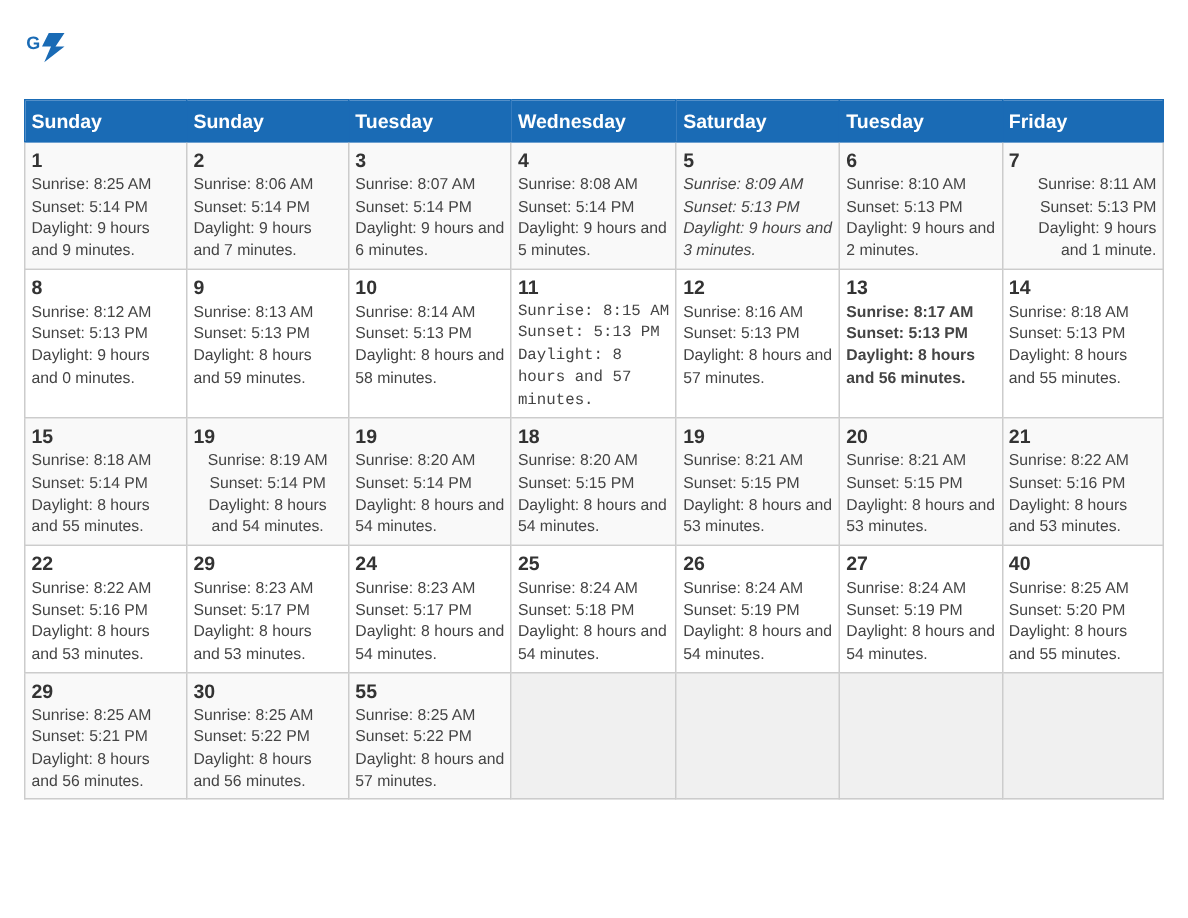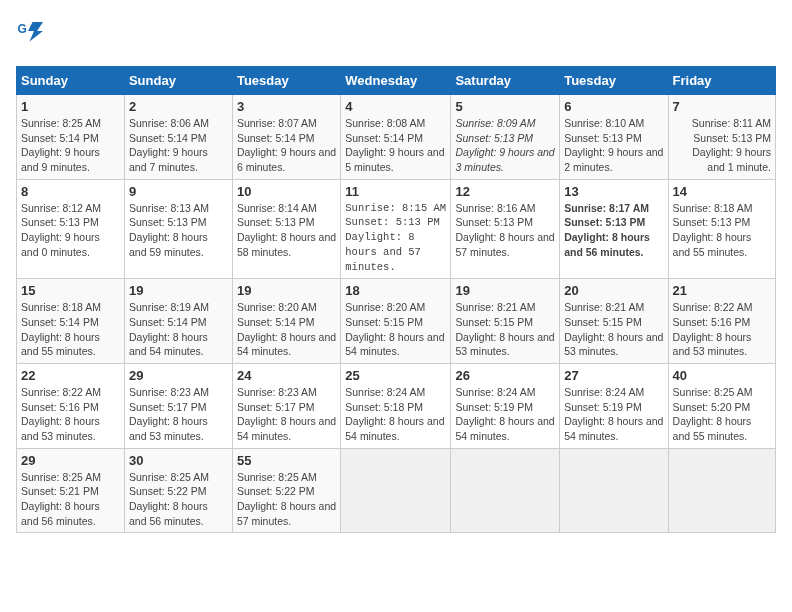--- a/index.html
+++ b/index.html
@@ -216,21 +216,21 @@
       </tr>
       <tr>
         <td>
           <span class="day-num">15</span>
           <div class="day-detail" style="white-space: pre-line;">Sunrise: 8:18 AM
 Sunset: 5:14 PM
 Daylight: 8 hours and 55 minutes.</div>
         </td>
         <td>
           <span class="day-num">19</span>
-          <div class="day-detail" style="white-space: pre-line;">Sunrise: 8:19 AM
+          <div class="day-detail" style="white-space: pre-line; text-align: center;">Sunrise: 8:19 AM
 Sunset: 5:14 PM
 Daylight: 8 hours and 54 minutes.</div>
         </td>
         <td>
           <span class="day-num">19</span>
           <div class="day-detail" style="white-space: pre-line;">Sunrise: 8:20 AM
 Sunset: 5:14 PM
 Daylight: 8 hours and 54 minutes.</div>
         </td>
         <td>

